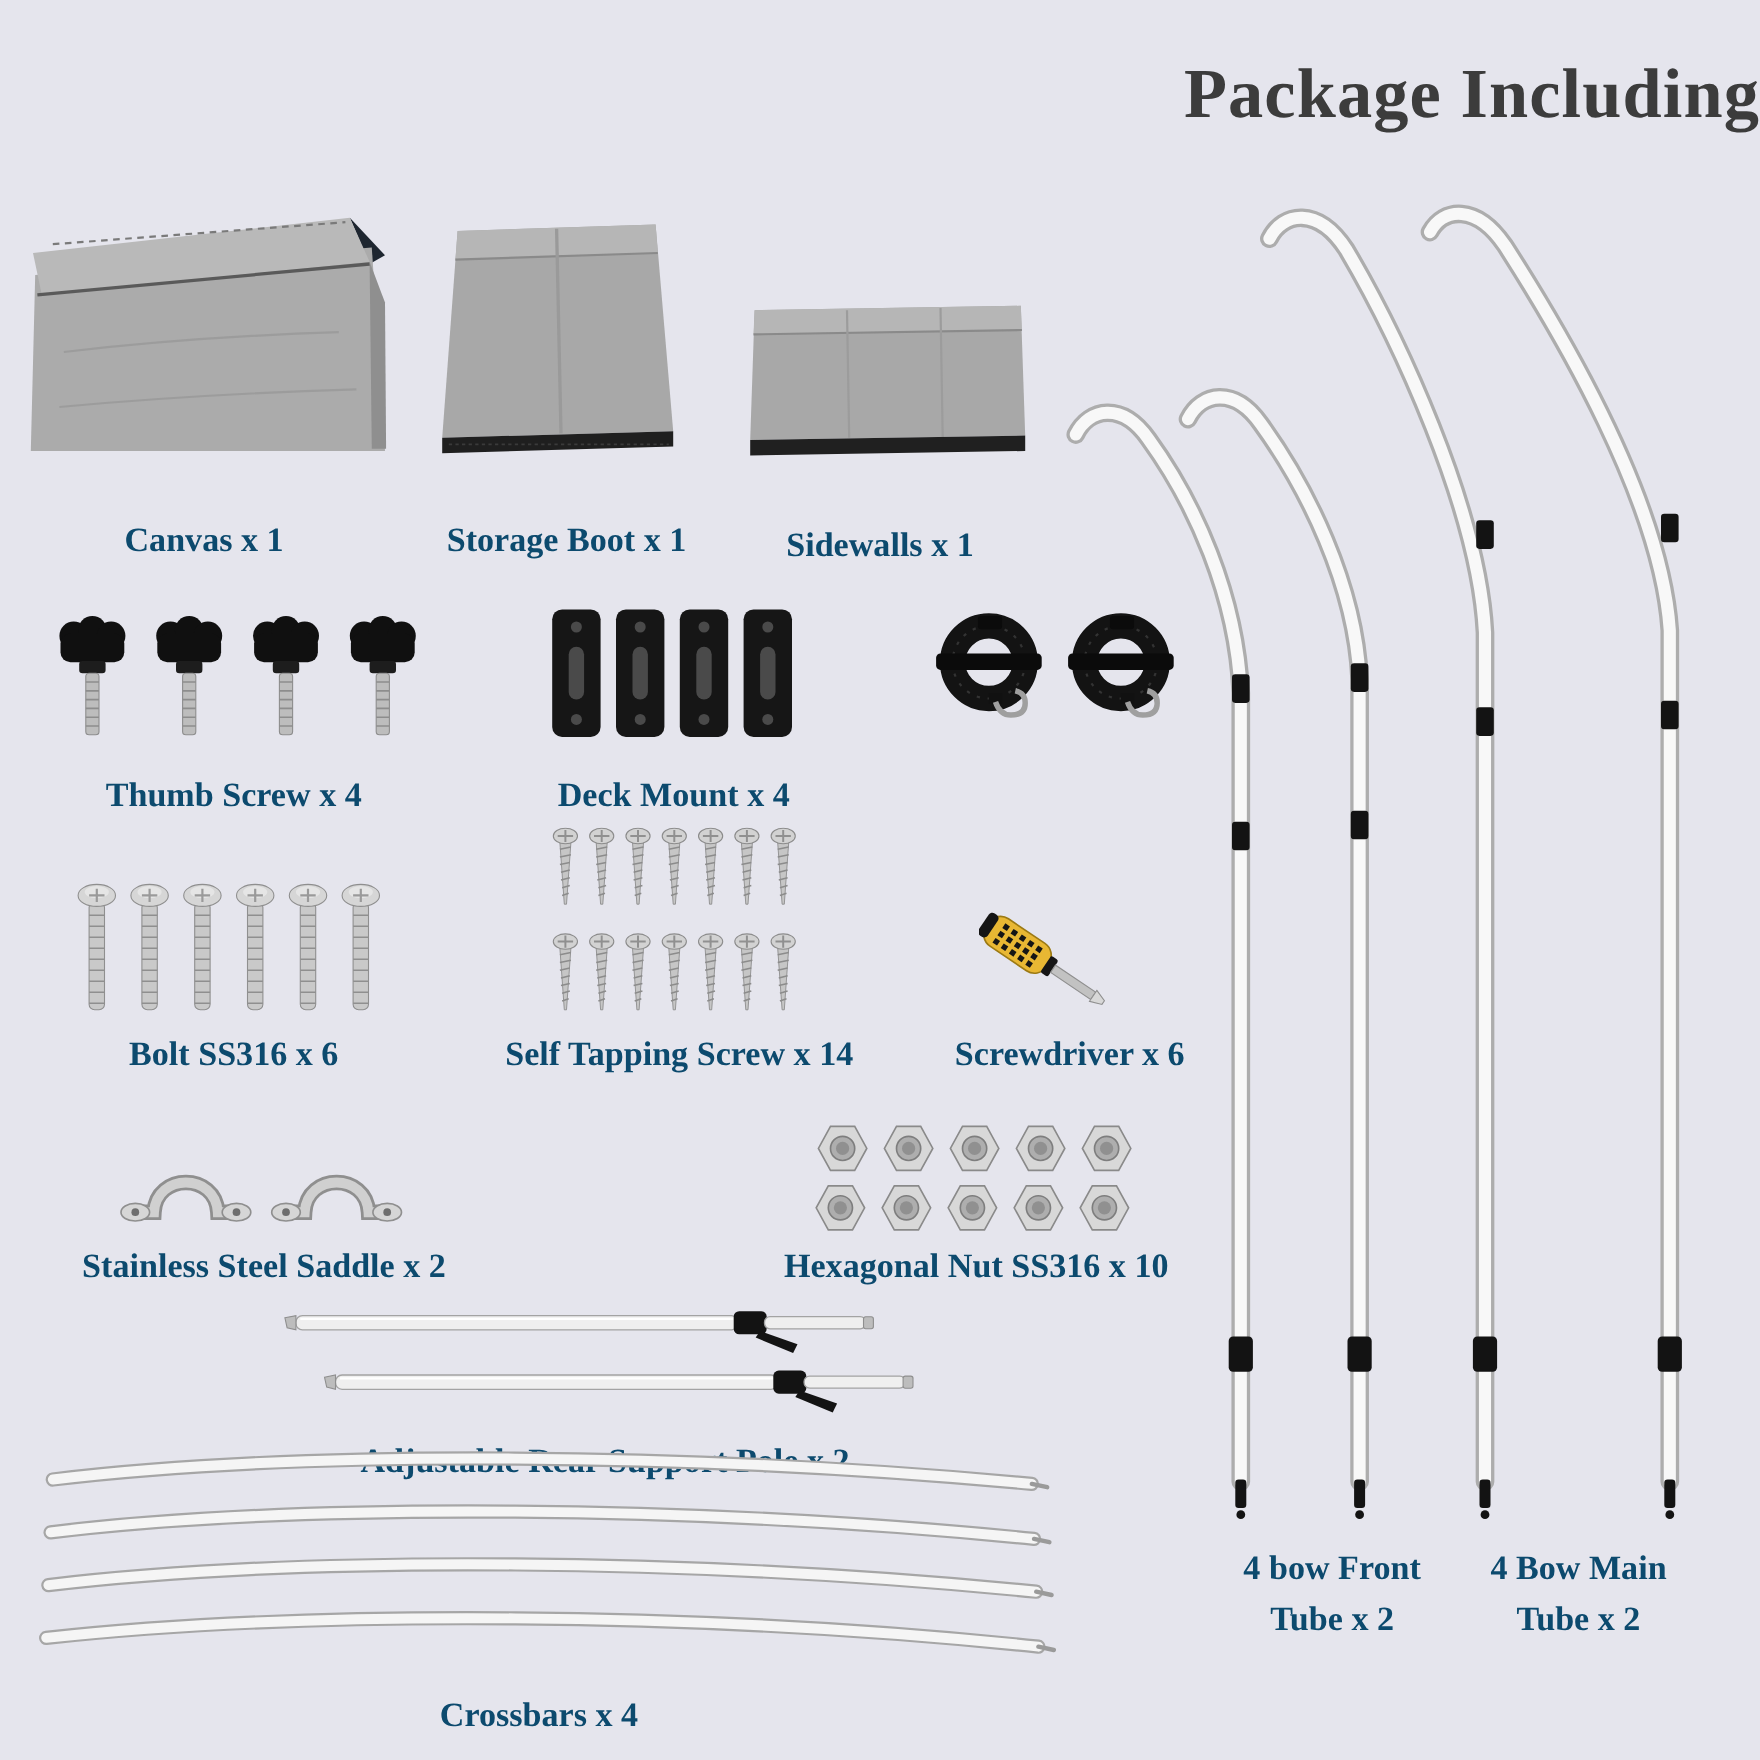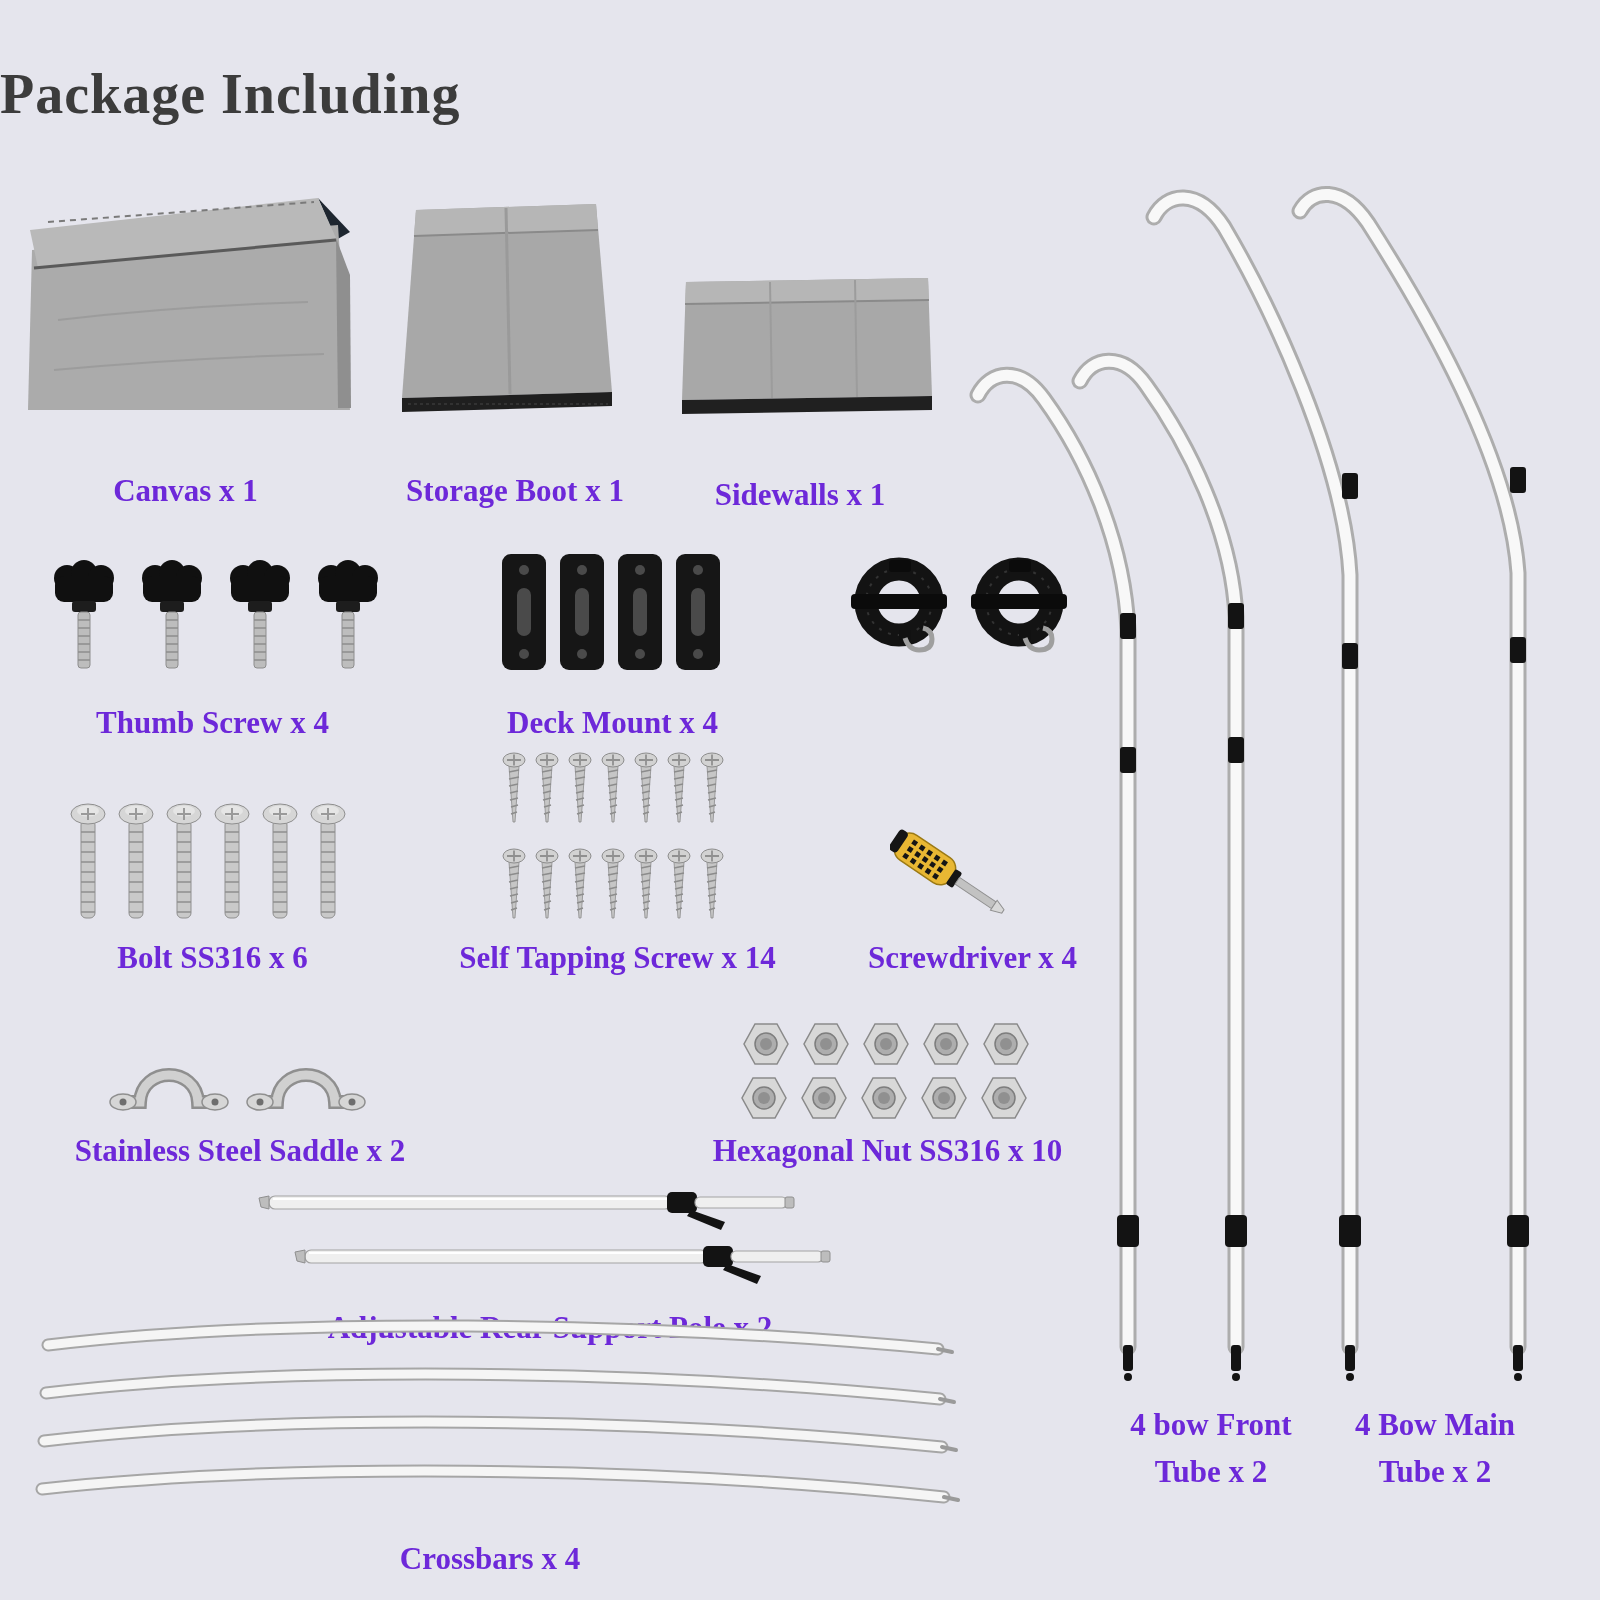--- a/index.html
+++ b/index.html
@@ -1,21 +1,21 @@
 <!DOCTYPE html>
 <html><head>
 <meta charset="utf-8">
 <style>
   html,body{margin:0;padding:0;}
   #page{position:relative;width:1600px;height:1600px;background:#e5e5ed;overflow:hidden;
         font-family:"Liberation Serif",serif;}
-  .title{position:absolute;left:0;top:48px;width:100%;text-align:left;
-         font-size:56px;font-weight:700;color:#3c3c3c;letter-spacing:1px;margin-top:14px;}
+  .title{position:absolute;left:0;top:48px;width:100%;text-align:right;
+         font-size:64px;font-weight:700;color:#3c3c3c;letter-spacing:1px;}
   .item{position:absolute;}
-  .lbl{position:absolute;font-weight:700;font-size:31px;color:#6d28d9;text-align:center;line-height:1.5;}
+  .lbl{position:absolute;font-weight:700;font-size:31px;color:#0c4a6e;text-align:center;line-height:1.5;}
   svg{display:block;}
 </style>
 </head>
 <body>
 
 <div id="page">
 
   <svg width="0" height="0" style="position:absolute">
     <defs>
       <g id="def-thumbscrew">
@@ -197,21 +197,21 @@
             <rect x="31" y="21" width="5" height="5"></rect>
             <rect x="40" y="21" width="5" height="5"></rect>
             <rect x="49" y="21" width="5" height="5"></rect>
         </g>
         <rect x="64" y="6" width="8" height="18" rx="2" fill="#151515"></rect>
         <rect x="72" y="11" width="44" height="8" fill="#c2c2c2" stroke="#8f8f8f" stroke-width="1"></rect>
         <polygon points="116,9 127,13 127,17 116,21" fill="#d8d8d8" stroke="#8f8f8f" stroke-width="1"></polygon>
       </g>
     </svg>
   </div>
-  <div class="lbl" style="left:845px;top:935px;width:255px">Screwdriver x 4</div>
+  <div class="lbl" style="left:845px;top:935px;width:255px">Screwdriver x 6</div>
 
   <div class="item" style="left:105px;top:1050px">
     <svg width="270" height="70">
       <use href="#def-saddle" x="5" y="2"></use>
       <use href="#def-saddle" x="142" y="2"></use>
     </svg>
   </div>
   <div class="lbl" style="left:30px;top:1128px;width:420px">Stainless Steel Saddle x 2</div>
 
   <div class="item" style="left:735px;top:1018px">

